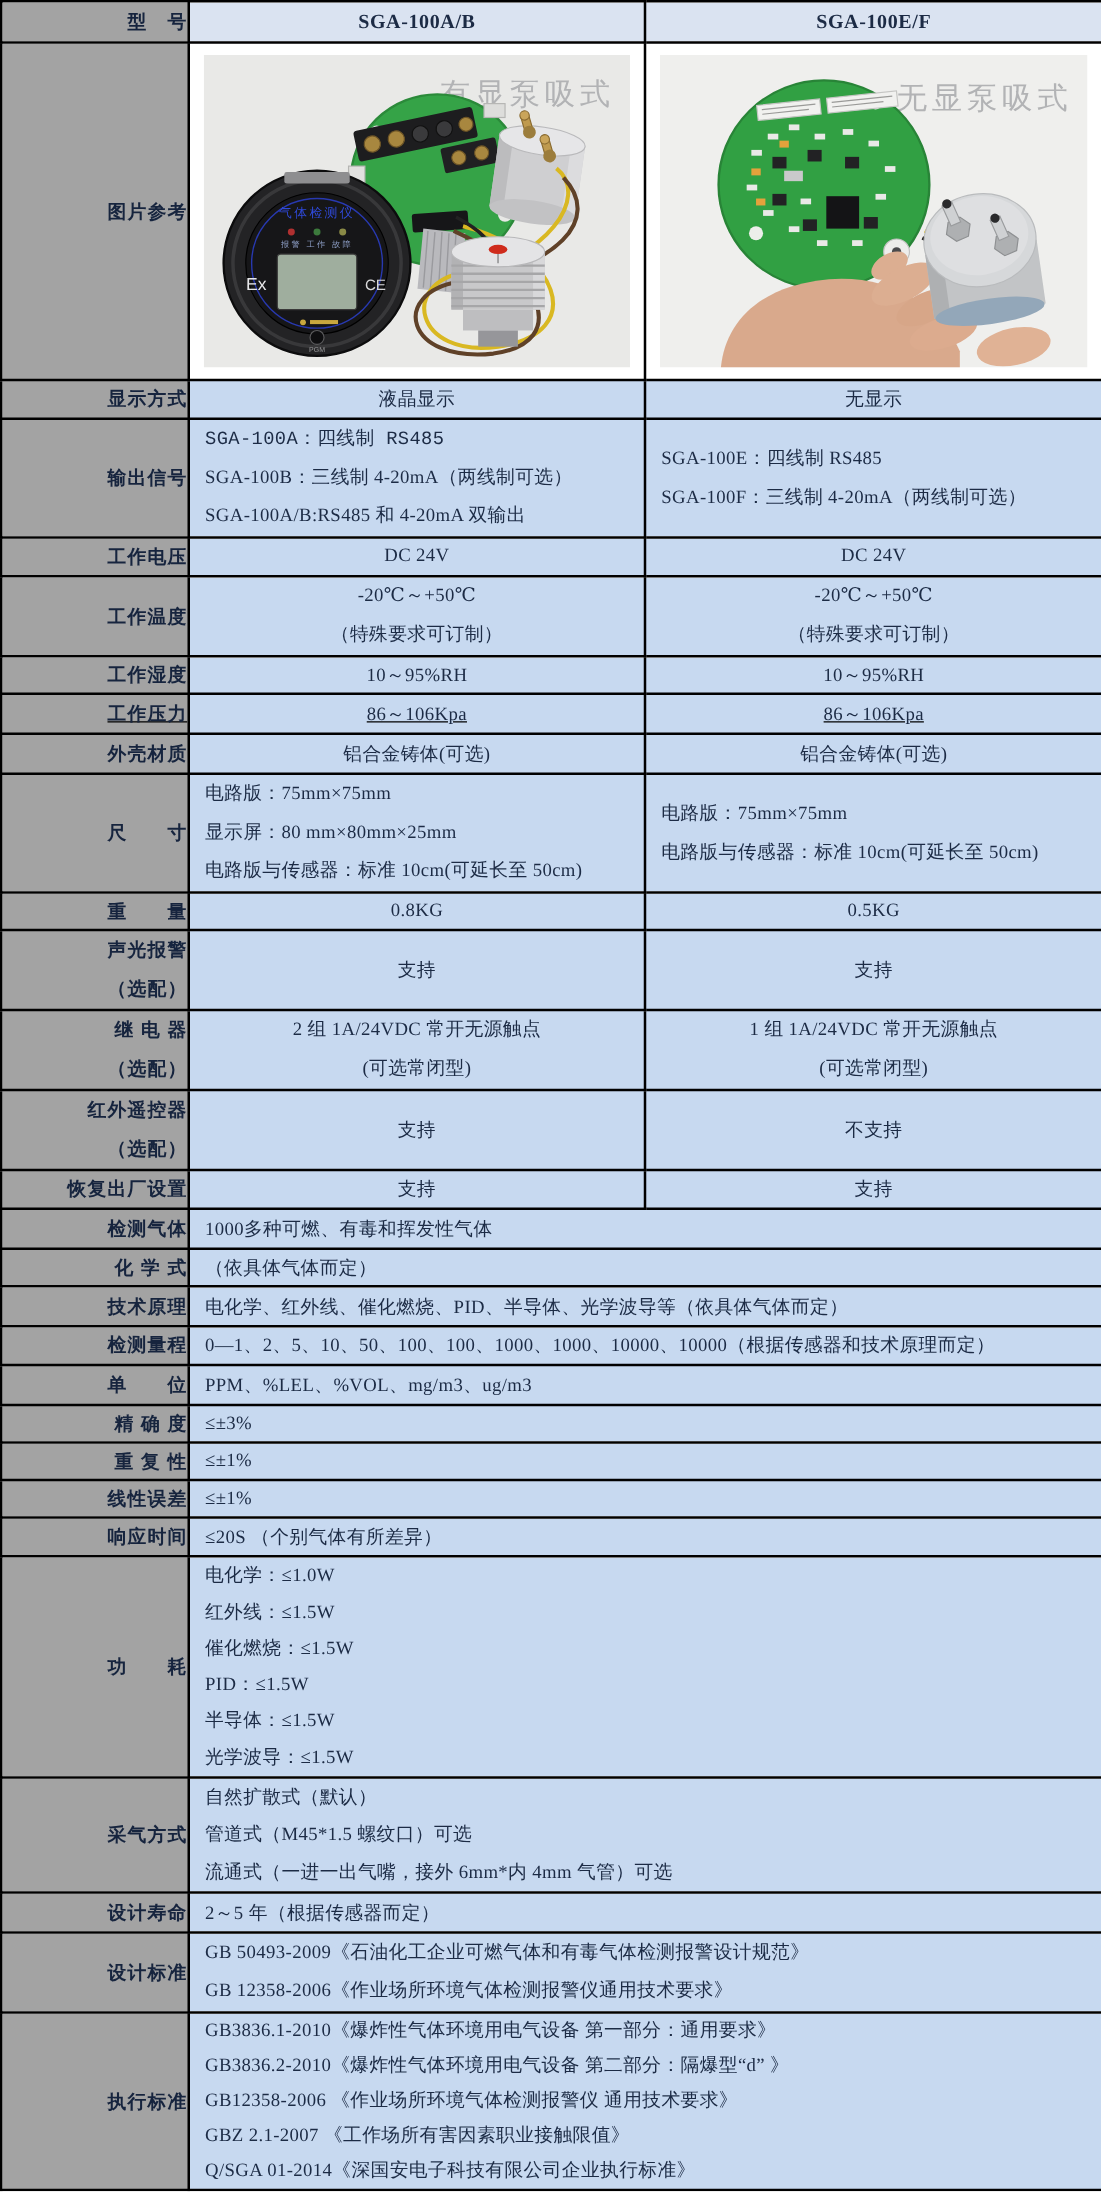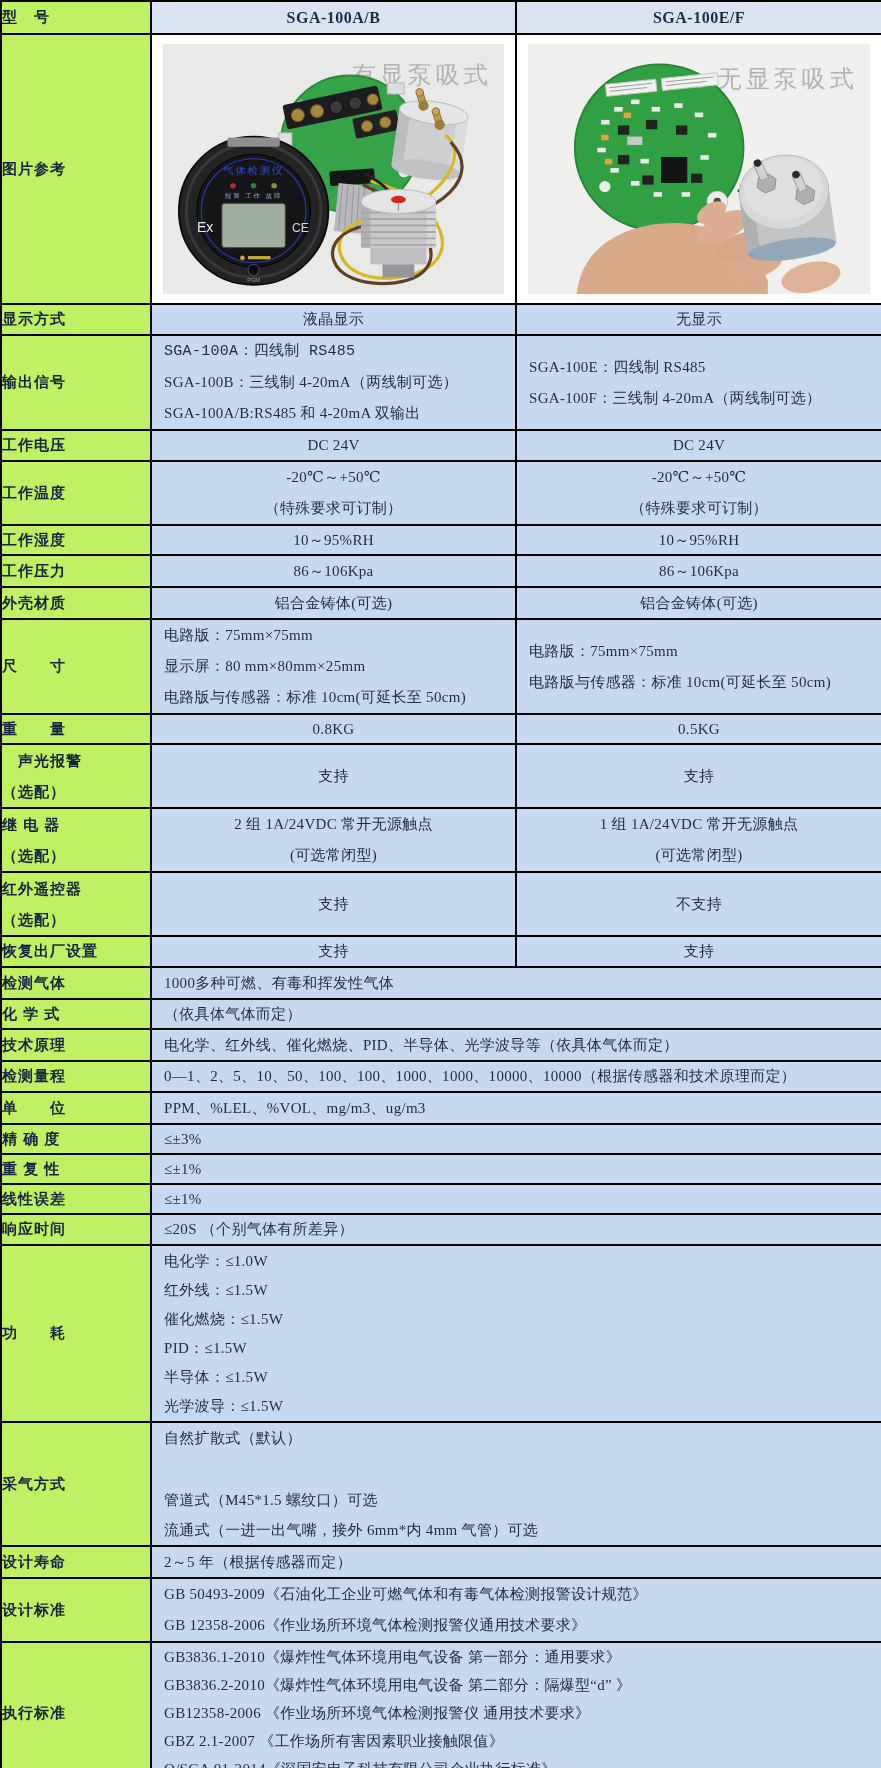--- a/index.html
+++ b/index.html
@@ -1,21 +1,21 @@
 <!DOCTYPE html>
 <html lang="zh"><head>
 <meta charset="utf-8">
 <style>
   html,body{margin:0;padding:0;background:#ffffff;}
   body{width:881px;font-family:"Liberation Serif","DejaVu Serif",serif;}
   #wrap{width:881px;}
   table{border-collapse:collapse;table-layout:fixed;width:879px;margin:0;}
   td{border:2px solid #000;overflow:hidden;vertical-align:middle;padding:0;}
   td.lbl{
-    background:#bef264;text-align:left;
+    background:#a3a3a3;text-align:right;
     font-family:"Liberation Sans","DejaVu Sans",sans-serif;
     font-weight:bold;font-size:15px;color:#16243e;letter-spacing:1px;
   }
   td.model{
     background:#DAE3F1;text-align:center;
     font-weight:bold;font-size:16px;color:#1C2B45;letter-spacing:.5px;
   }
   td.val{
     background:#C7D9F0;font-size:15px;color:#1C2B45;letter-spacing:.3px;
   }
@@ -247,21 +247,21 @@
           <td class="val center">
             <div class="ln" style="line-height: 31px;">-20℃～+50℃</div>
             <div class="ln" style="line-height: 31px;">（特殊要求可订制）</div>
           </td>
         </tr>
         <tr style="height: 30px;">
           <td class="lbl">工作湿度</td>
           <td class="val center">10～95%RH</td>
           <td class="val center">10～95%RH</td>
         </tr>
-        <tr style="height: 32px;">
+        <tr style="height: 32px; text-decoration: underline;">
           <td class="lbl">工作压力</td>
           <td class="val center">86～106Kpa</td>
           <td class="val center">86～106Kpa</td>
         </tr>
         <tr style="height: 32px;">
           <td class="lbl">外壳材质</td>
           <td class="val center">铝合金铸体(可选)</td>
           <td class="val center">铝合金铸体(可选)</td>
         </tr>
         <tr style="height: 93px;">
@@ -360,21 +360,21 @@
             <div class="ln" style="line-height: 29px;">催化燃烧：≤1.5W</div>
             <div class="ln" style="line-height: 29px;">PID：≤1.5W</div>
             <div class="ln" style="line-height: 29px;">半导体：≤1.5W</div>
             <div class="ln" style="line-height: 29px;">光学波导：≤1.5W</div>
           </td>
         </tr>
         <tr style="height: 92px;">
           <td class="lbl">采气方式</td>
           <td class="val left" colspan="2">
             <div class="ln" style="line-height: 30px;">自然扩散式（默认）</div>
-            <div class="ln" style="line-height: 30px; margin-top: 32px;">管道式（M45*1.5 螺纹口）可选</div>
+            <div class="ln" style="line-height: 30px;">管道式（M45*1.5 螺纹口）可选</div>
             <div class="ln" style="line-height: 30px;">流通式（一进一出气嘴，接外 6mm*内 4mm 气管）可选</div>
           </td>
         </tr>
         <tr style="height: 32px;">
           <td class="lbl">设计寿命</td>
           <td class="val left" colspan="2">2～5 年（根据传感器而定）</td>
         </tr>
         <tr style="height: 64px;">
           <td class="lbl">设计标准</td>
           <td class="val left" colspan="2">

